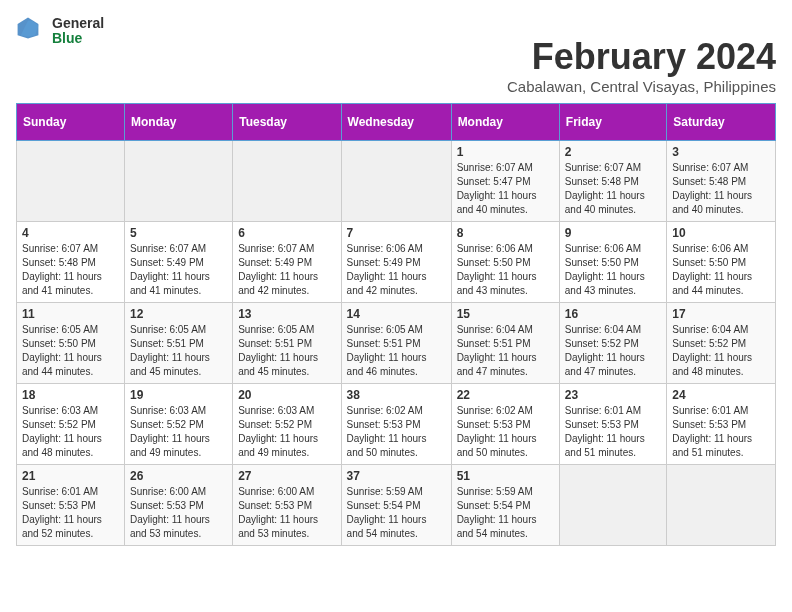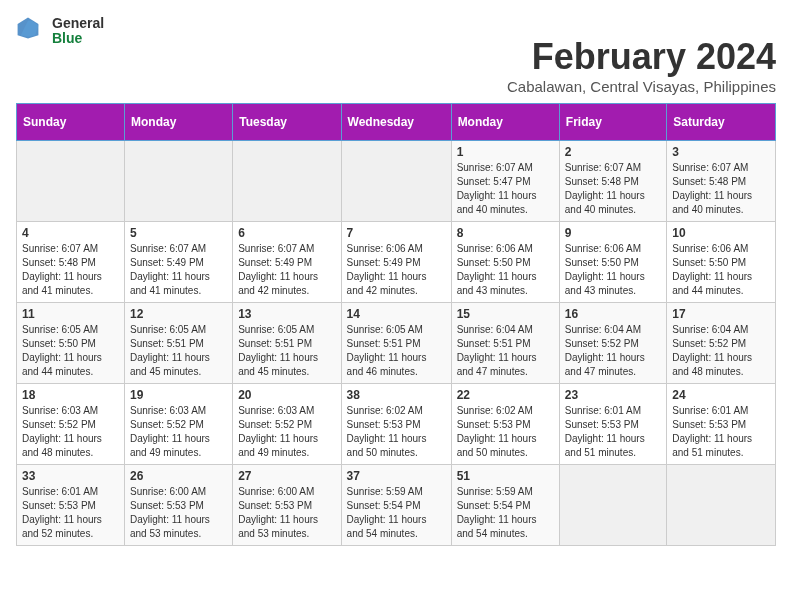--- a/index.html
+++ b/index.html
@@ -303,21 +303,21 @@
         <td>
           <div class="day-number">24</div>
           <div class="day-info" style="white-space: pre-line;">Sunrise: 6:01 AM
 Sunset: 5:53 PM
 Daylight: 11 hours
 and 51 minutes.</div>
         </td>
       </tr>
       <tr>
         <td>
-          <div class="day-number">33</div>
+          <div class="day-number">21</div>
           <div class="day-info" style="white-space: pre-line;">Sunrise: 6:01 AM
 Sunset: 5:53 PM
 Daylight: 11 hours
 and 52 minutes.</div>
         </td>
         <td>
           <div class="day-number">26</div>
           <div class="day-info" style="white-space: pre-line;">Sunrise: 6:00 AM
 Sunset: 5:53 PM
 Daylight: 11 hours

